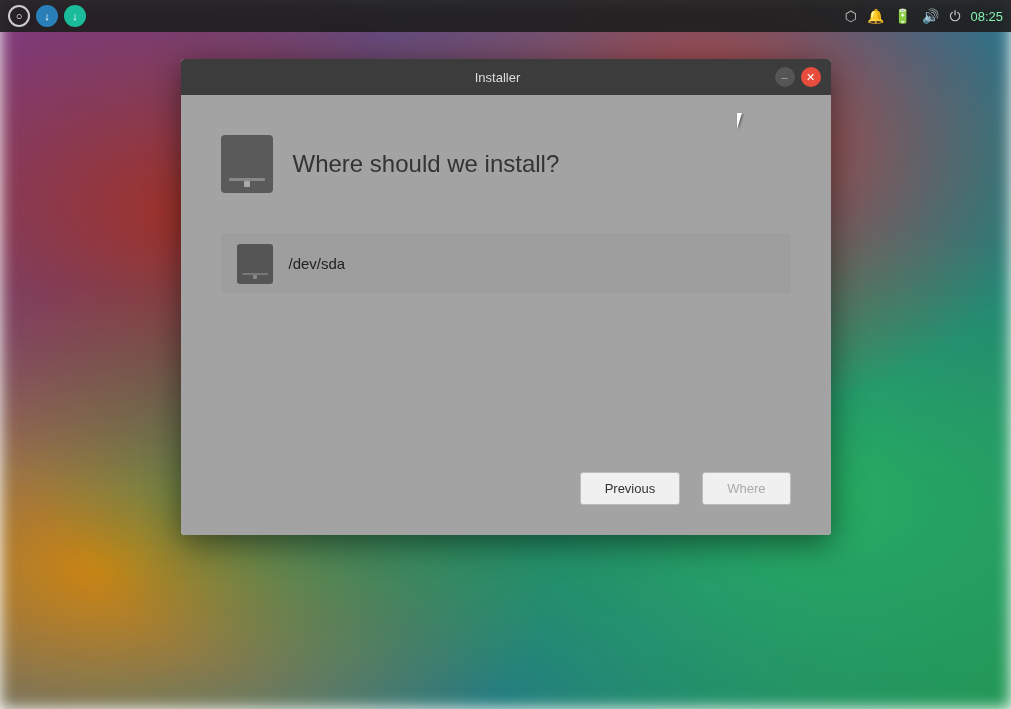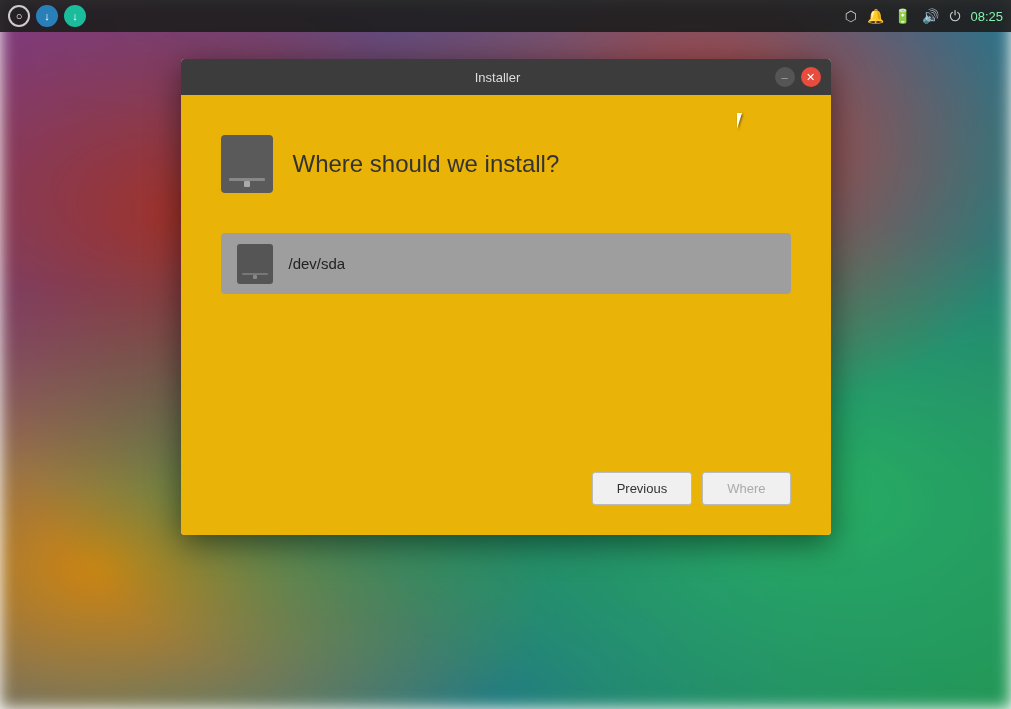--- a/index.html
+++ b/index.html
@@ -156,21 +156,21 @@
       background: #555;
       color: #aaa;
     }
 
     .title-btn.close {
       background: #e74c3c;
       color: white;
     }
 
     .dialog-content {
-      background: #eab308;
+      background: #a3a3a3;
       padding: 40px 40px 30px 40px;
       min-height: 440px;
       display: flex;
       flex-direction: column;
     }
 
     .dialog-header {
       display: flex;
       align-items: center;
       gap: 20px;
@@ -273,21 +273,21 @@
     .drive-label {
       color: #222;
       font-size: 15px;
       font-weight: 400;
     }
 
     
     .dialog-footer {
       display: flex;
       justify-content: flex-end;
-      gap: 10px;
+      gap: 22px;
       padding-top: 20px;
     }
 
     .btn {
       padding: 8px 24px;
       border-radius: 3px;
       border: 1px solid #bbb;
       font-size: 13px;
       cursor: pointer;
       background: #f0f0f0;

